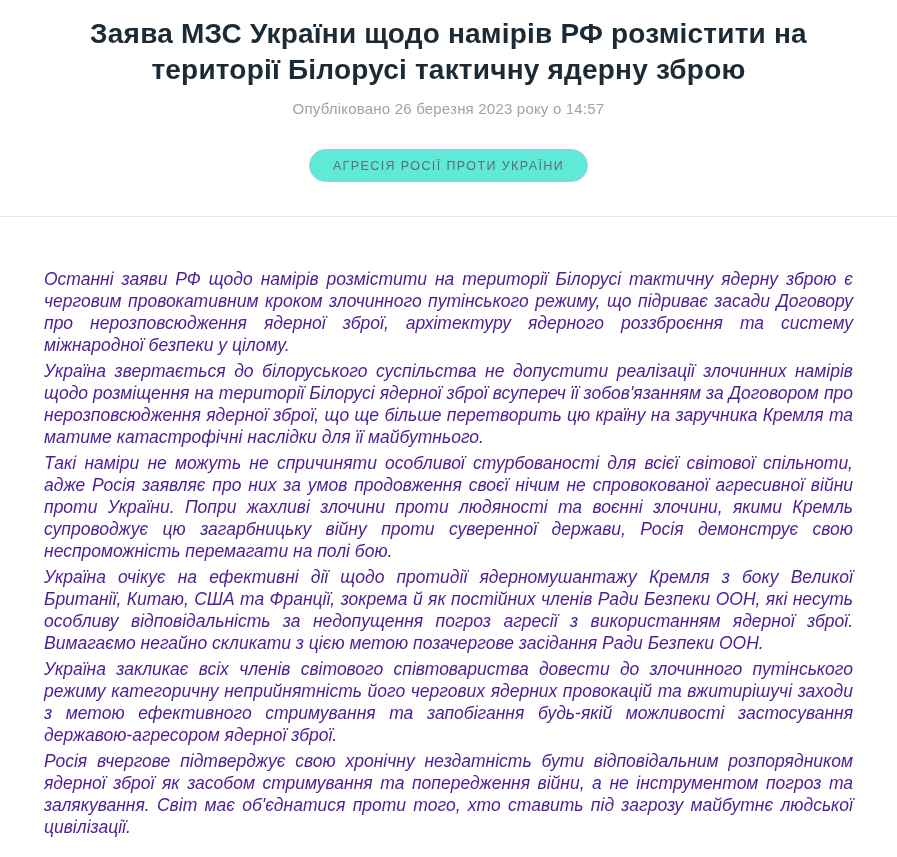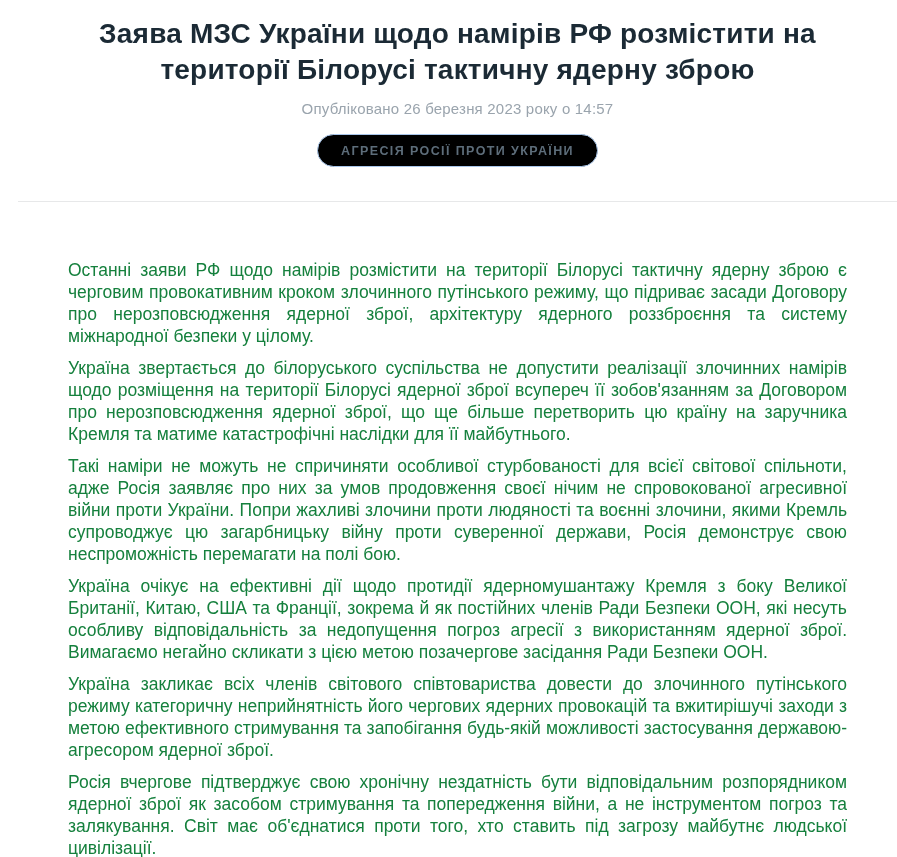--- a/index.html
+++ b/index.html
@@ -4,21 +4,21 @@
 <style>
   * { box-sizing: border-box; }
   html, body { margin: 0; padding: 0; }
   body {
     width: 897px;
     height: 857px;
     background: #ffffff;
     font-family: "Liberation Sans", sans-serif;
     overflow: hidden;
   }
-  .page { width: 897px; height: 857px; background: #ffffff; padding-left: 18px; }
+  .page { width: 897px; height: 857px; background: #ffffff; }
 
   .header { text-align: center; padding-top: 16px; }
 
   .title {
     font-size: 28px;
     line-height: 1.3;
     font-weight: 700;
     color: #1b2a35;
     max-width: 790px;
     margin: 0 auto;
@@ -30,46 +30,48 @@
     font-size: 15px;
     color: #9aa4ad;
     letter-spacing: 0.2px;
   }
 
   .tag-wrap { margin-top: 17px; }
   .tag-pill {
     display: inline-block;
     border: 1.5px solid #a9c6ea;
     border-radius: 20px;
-    background: #000000;
+    background: #5eead4;
     padding: 9px 23px 8px;
     font-size: 12.5px;
-    font-weight: 700;
+    font-weight: 400;
     letter-spacing: 1.4px;
     color: #5d6d7a;
     cursor: pointer;
     text-transform: uppercase;
+    margin-top: 15px;
   }
 
   .divider {
     border: none;
     border-top: 1px solid #e7e8e9;
     margin: 34px 0 0 0;
   }
 
   .article {
     padding: 47px 40px 0 40px;
   }
   .article p {
-    margin: 10px;
+    margin: 4px;
     text-align: justify;
     font-size: 17.5px;
     line-height: 22px;
-    color: #15803d;
+    color: #4c1d95;
     font-weight: 400;
+    font-style: italic;
   }
   .article p + p { margin-top: 2px; }
 </style>
 </head>
 <body>
 
 <div class="page">
 
   <div class="header">
     <h1 class="title">Заява МЗС України щодо намірів РФ розмістити на території Білорусі тактичну ядерну зброю</h1>

